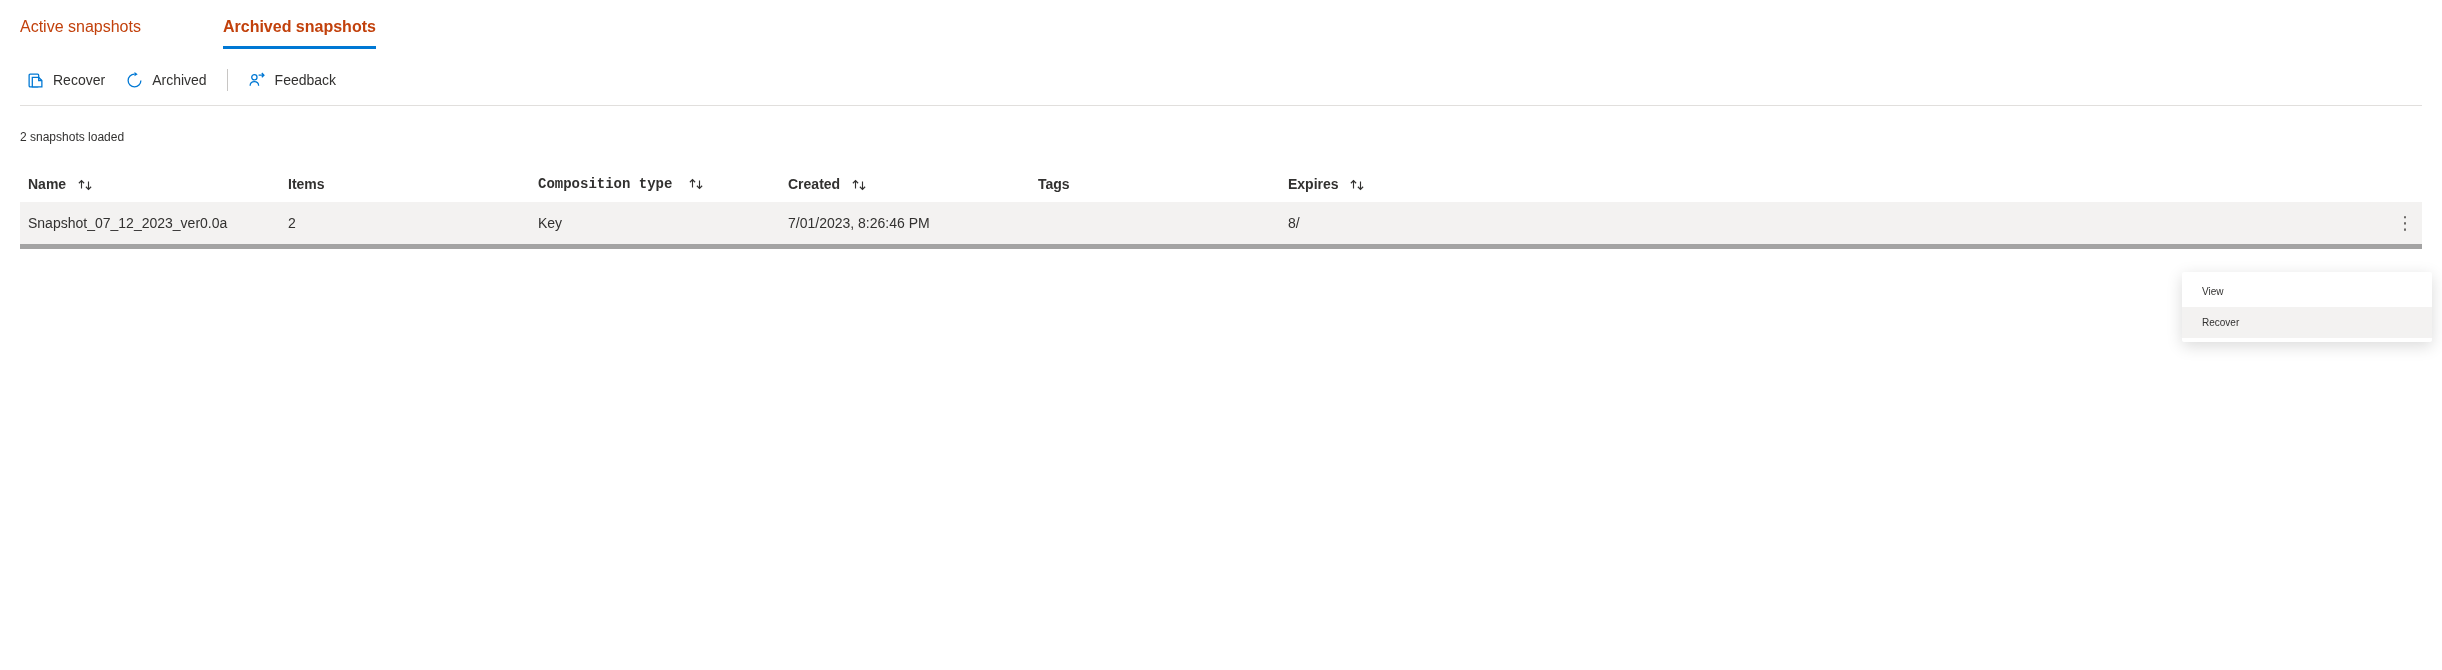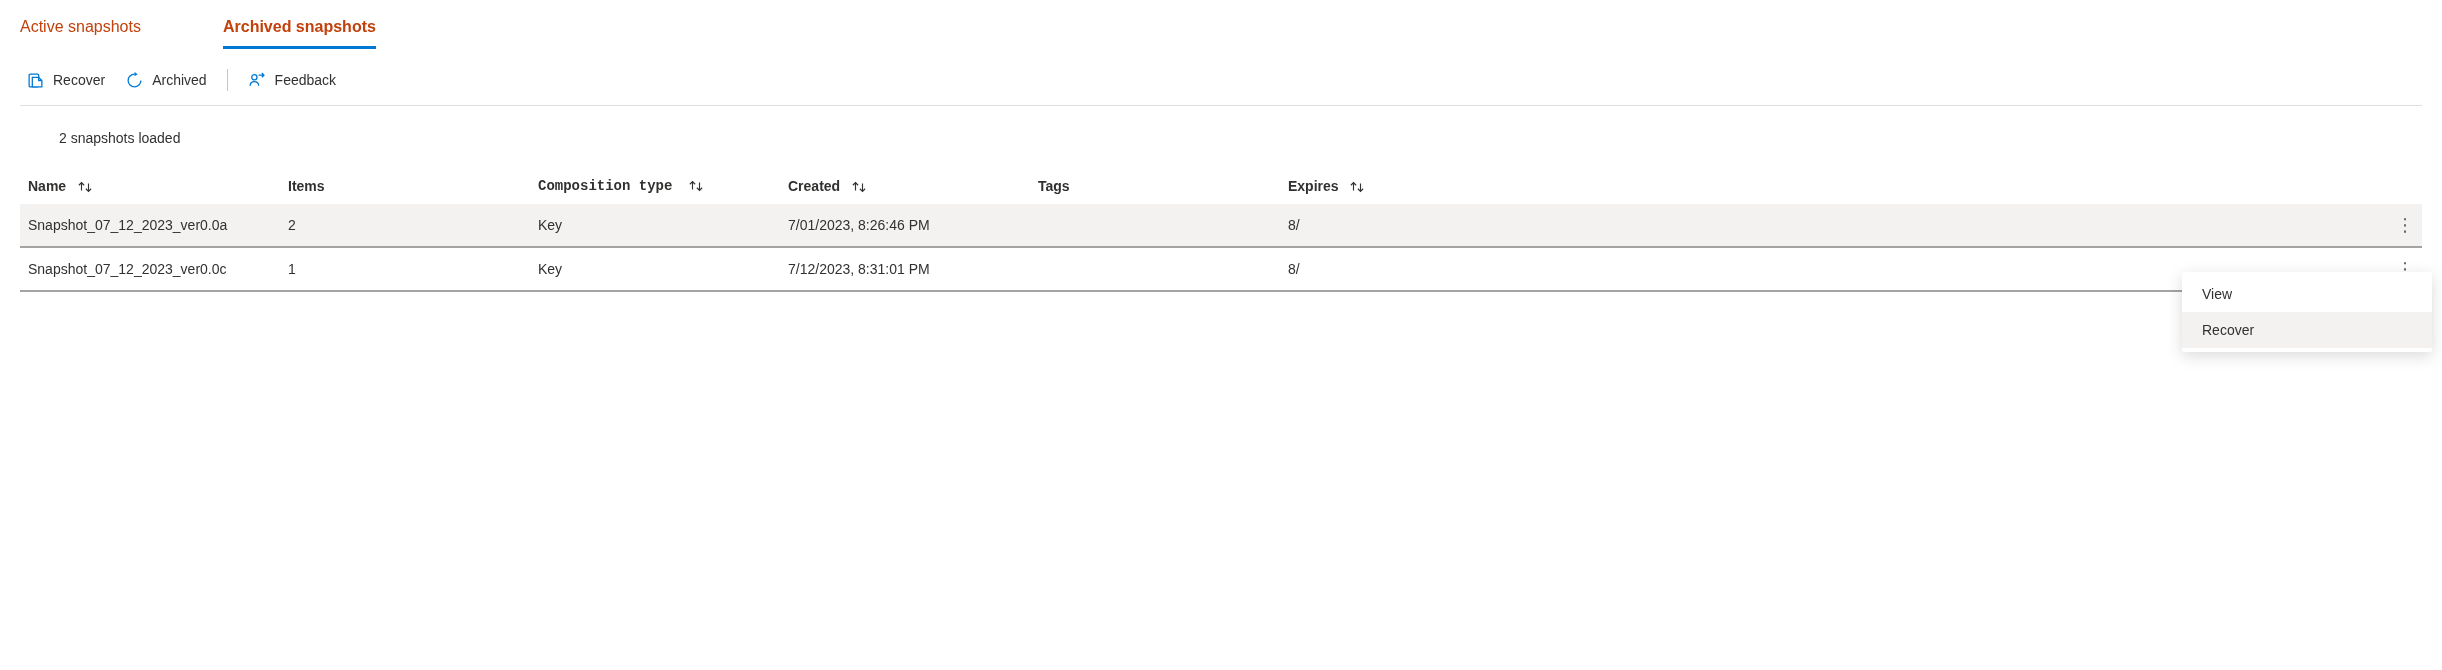--- a/index.html
+++ b/index.html
@@ -54,23 +54,22 @@
       justify-content: center;
     }
     .toolbar-divider {
       width: 1px;
       height: 22px;
       background: #c8c6c4;
       margin: 0 10px;
     }
     .status-text {
       padding: 24px 0 8px 0;
-      font-size: 14px;
+      font-size: 12px;
       color: #323130;
-      margin-left: 39px;
     }
     .table {
       width: 100%;
       border-collapse: collapse;
       margin-top: 14px;
     }
     .th, .td {
       text-align: left;
       padding: 10px 8px;
       font-size: 14px;
@@ -80,21 +79,21 @@
       font-weight: 600;
       white-space: nowrap;
     }
     .sort-icons {
       display: inline-flex;
       align-items: center;
       margin-left: 6px;
       vertical-align: middle;
     }
     .row {
-      border-bottom: 2px solid #a3a3a3;
+      border-bottom: 5px solid #a3a3a3;
     }
     .row.highlighted {
       background: #f3f2f1;
     }
     .col-name { width: 260px; }
     .col-items { width: 250px; }
     .col-comp { width: 250px; font-family: Liberation Mono, monospace; }
     .col-created { width: 250px; }
     .col-tags { width: 250px; }
     .col-expires { }
@@ -104,21 +103,21 @@
       top: 272px;
       width: 250px;
       background: #fff;
       box-shadow: 0 4px 16px rgba(0,0,0,0.15);
       border-radius: 2px;
       padding: 4px 0;
       z-index: 100;
     }
     .menu-item {
       padding: 10px 20px;
-      font-size: 14px;
+      font-size: 10px;
       cursor: pointer;
     }
     .menu-item.hovered {
       background: #f3f2f1;
     }
     .row-more {
       width: 30px;
       text-align: center;
       color: #605e5c;
       cursor: pointer;
@@ -219,28 +218,19 @@
   <tbody>
     <tr class="row highlighted">
       <td class="td">Snapshot_07_12_2023_ver0.0a</td>
       <td class="td">2</td>
       <td class="td">Key</td>
       <td class="td">7/01/2023, 8:26:46 PM</td>
       <td class="td"></td>
       <td class="td">8/</td>
       <td class="td row-more">⋮</td>
     </tr>
-    <tr class="row">
-      <td class="td">Snapshot_07_12_2023_ver0.0c</td>
-      <td class="td">1</td>
-      <td class="td">Key</td>
-      <td class="td">7/12/2023, 8:31:01 PM</td>
-      <td class="td"></td>
-      <td class="td">8/</td>
-      <td class="td row-more">⋮</td>
-    </tr>
   </tbody>
 </table>
 
 <div class="context-menu">
   <div class="menu-item">View</div>
   <div class="menu-item hovered">Recover</div>
 </div>
 
 </body></html>

